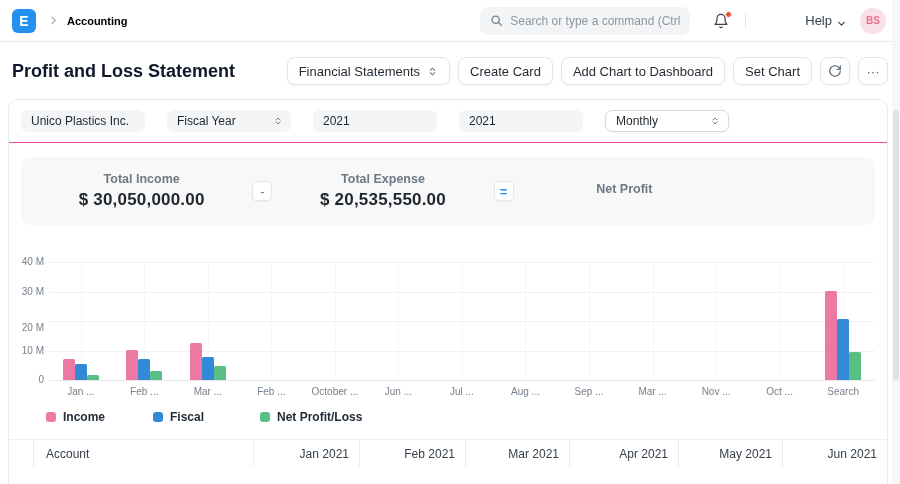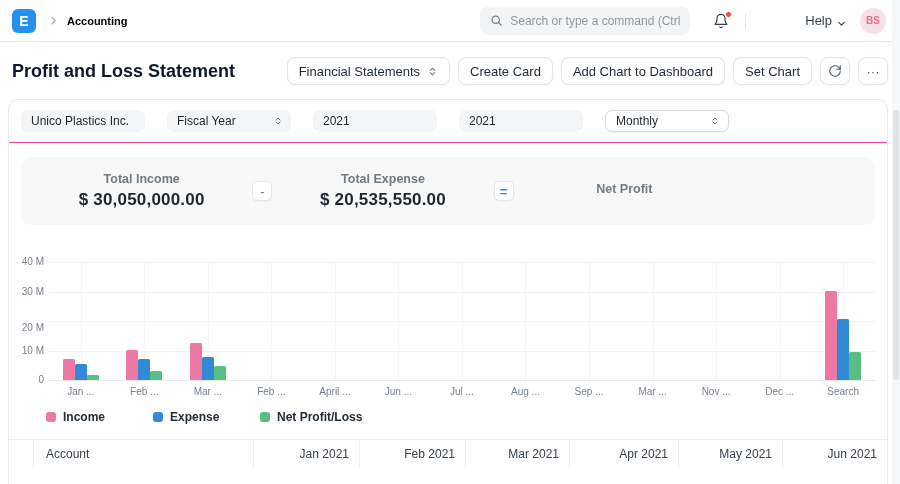--- a/index.html
+++ b/index.html
@@ -329,38 +329,38 @@
           <div class="bar" style="height: 88.6px; background: rgb(238, 120, 164);"></div>
           <div class="bar" style="height: 60.6px; background: rgb(49, 138, 216);"></div>
           <div class="bar" style="height: 28.1px; background: rgb(89, 190, 132);"></div>
         </div>
       </div>
     <div class="x-axis" id="x-axis">
         <div class="xlabel">Jan ...</div>
         <div class="xlabel">Feb ...</div>
         <div class="xlabel">Mar ...</div>
         <div class="xlabel">Feb ...</div>
-        <div class="xlabel">April ...</div>
+        <div class="xlabel">October ...</div>
         <div class="xlabel">Jun ...</div>
         <div class="xlabel">Jul ...</div>
         <div class="xlabel">Aug ...</div>
         <div class="xlabel">Sep ...</div>
         <div class="xlabel">Mar ...</div>
         <div class="xlabel">Nov ...</div>
-        <div class="xlabel">Dec ...</div>
+        <div class="xlabel">Oct ...</div>
         <div class="xlabel">Search</div>
       </div>
     <div class="legend" id="legend">
         <div class="legend-item">
           <span class="swatch" style="background: rgb(238, 120, 164);"></span>
           <span class="legend-label">Income</span>
         </div>
         <div class="legend-item">
           <span class="swatch" style="background: rgb(49, 138, 216);"></span>
-          <span class="legend-label">Expense</span>
+          <span class="legend-label">Fiscal</span>
         </div>
         <div class="legend-item">
           <span class="swatch" style="background: rgb(89, 190, 132);"></span>
           <span class="legend-label">Net Profit/Loss</span>
         </div>
       </div>
   </div>
 
   <div class="table-head" id="table-head">
       <div class="th col-0"></div>

